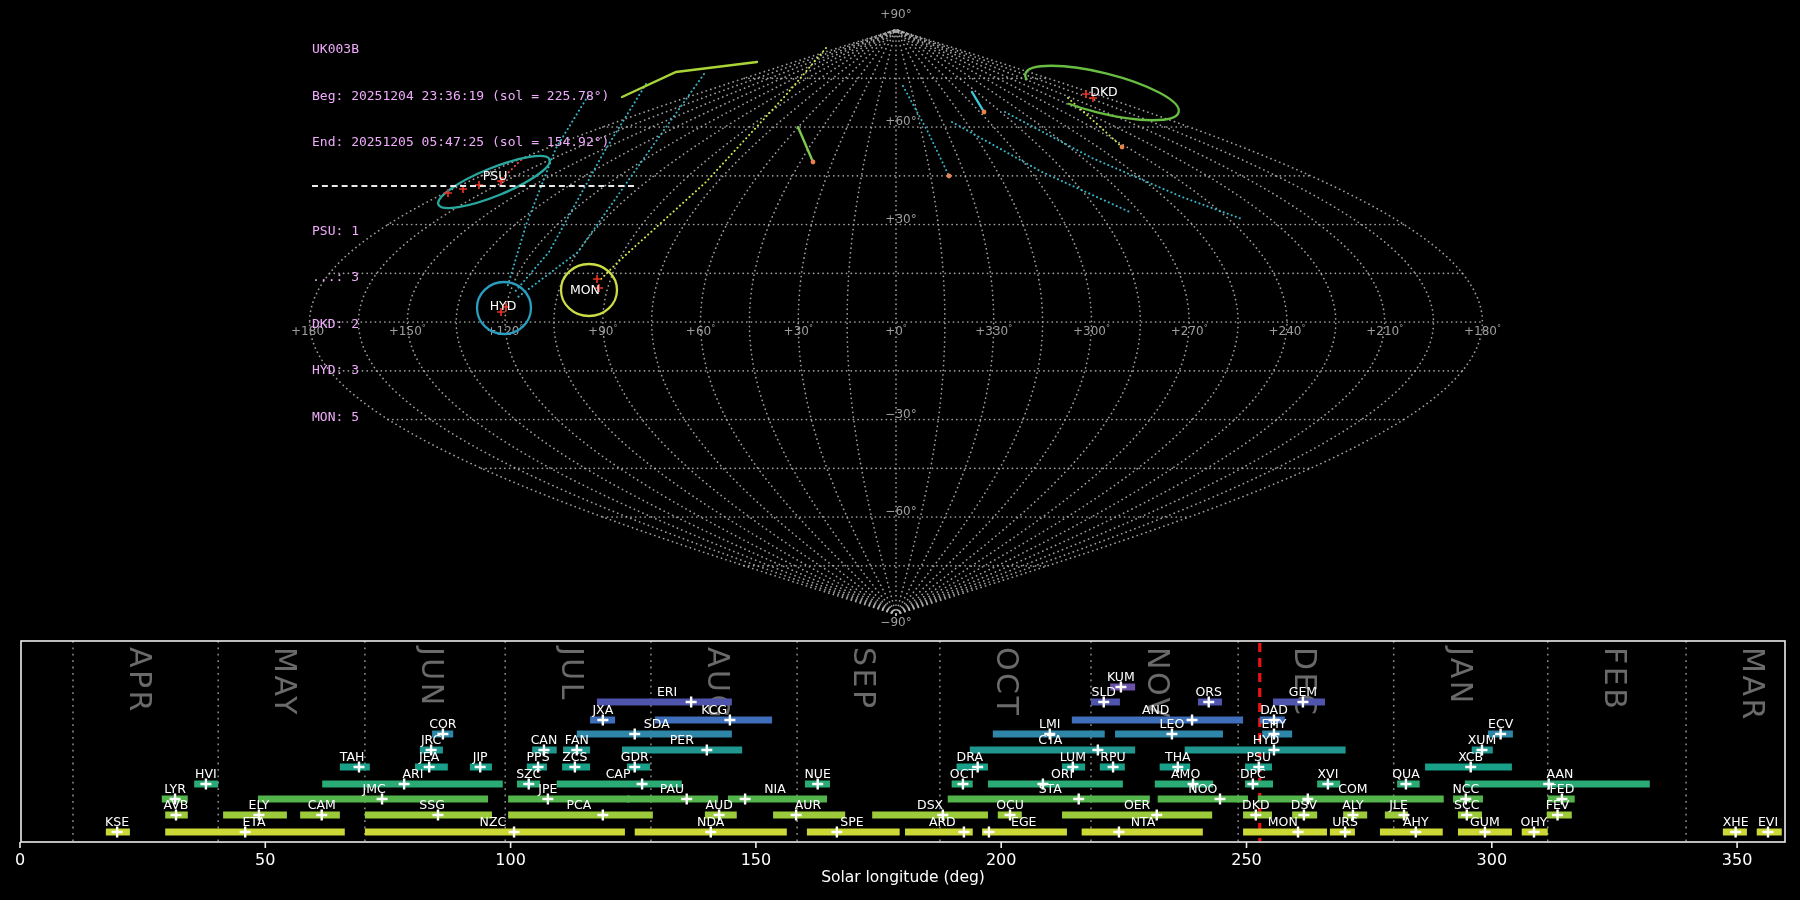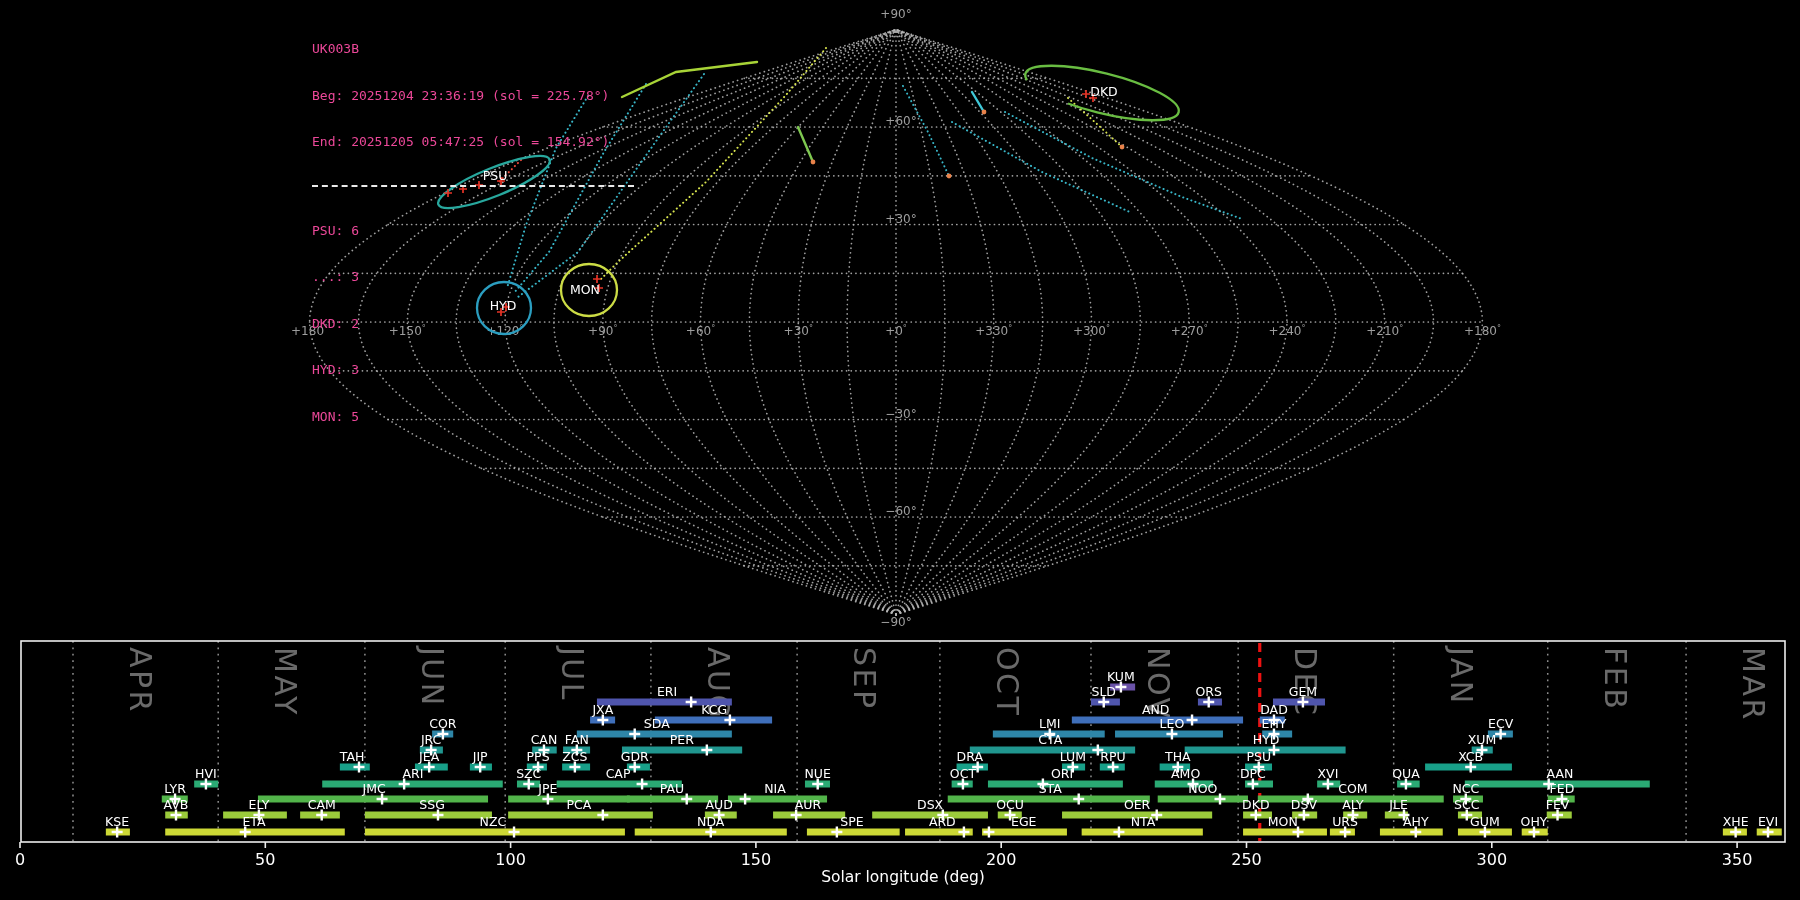--- a/index.html
+++ b/index.html
@@ -1,31 +1,31 @@
 <!DOCTYPE html>
 <html><head>
 <meta charset="utf-8">
 <style>
   html,body{margin:0;padding:0;background:#000;}
   body{width:1800px;height:900px;position:relative;overflow:hidden;
        font-family:"DejaVu Sans",sans-serif;}
   #scene{position:absolute;left:0;top:0;}
-  .hdr{position:absolute;left:312px;top:10px;color:#ec4899;
+  .hdr{position:absolute;left:312px;top:10px;color:#f0abfc;
        font:13px/15.5px "DejaVu Sans Mono",monospace;white-space:pre;z-index:5;}
   .hdr .sep{border-top:2px dashed #e9e9e9;width:322px;margin:4px 0 5px 0;height:0;}
 </style>
 </head>
 <body>
 
 <div class="hdr">
   <div>UK003B</div>
   <div>Beg: 20251204 23:36:19 (sol = 225.78°)</div>
   <div>End: 20251205 05:47:25 (sol = 154.92°)</div>
   <div class="sep"></div>
-  <div>PSU: 6</div>
+  <div>PSU: 1</div>
   <div>...: 3</div>
   <div>DKD: 2</div>
   <div>HYD: 3</div>
   <div>MON: 5</div>
 </div>
 
 <svg id="scene" width="1800" height="900">
   <g id="graticule">
       <path d="M896.0,614.5L916.5,608.0L936.9,601.5L957.3,595.0L977.6,588.5L997.8,582.0L1017.9,575.5L1037.9,569.0L1057.6,562.5L1077.2,556.0L1096.6,549.5L1115.7,543.0L1134.5,536.5L1153.1,530.0L1171.3,523.5L1189.2,517.0L1206.8,510.5L1223.9,504.0L1240.7,497.5L1257.0,491.0L1273.0,484.5L1288.4,478.0L1303.4,471.5L1317.8,465.0L1331.8,458.5L1345.2,452.0L1358.1,445.5L1370.4,439.0L1382.2,432.5L1393.3,426.0L1403.9,419.5L1413.8,413.0L1423.1,406.5L1431.7,400.0L1439.7,393.5L1447.1,387.0L1453.7,380.5L1459.7,374.0L1465.0,367.5L1469.6,361.0L1473.5,354.5L1476.7,348.0L1479.2,341.5L1481.0,335.0L1482.1,328.5L1482.4,322.0L1482.1,315.5L1481.0,309.0L1479.2,302.5L1476.7,296.0L1473.5,289.5L1469.6,283.0L1465.0,276.5L1459.7,270.0L1453.7,263.5L1447.1,257.0L1439.7,250.5L1431.7,244.0L1423.1,237.5L1413.8,231.0L1403.9,224.5L1393.3,218.0L1382.2,211.5L1370.4,205.0L1358.1,198.5L1345.2,192.0L1331.8,185.5L1317.8,179.0L1303.4,172.5L1288.4,166.0L1273.0,159.5L1257.0,153.0L1240.7,146.5L1223.9,140.0L1206.8,133.5L1189.2,127.0L1171.3,120.5L1153.1,114.0L1134.5,107.5L1115.7,101.0L1096.6,94.5L1077.2,88.0L1057.6,81.5L1037.9,75.0L1017.9,68.5L997.8,62.0L977.6,55.5L957.3,49.0L936.9,42.5L916.5,36.0L896.0,29.5" fill="none" stroke="#b5b5b5" stroke-width="1.7" stroke-dasharray="0.1 4.6" stroke-linecap="round" opacity="0.88"></path>
       <path d="M896.0,614.5L914.8,608.0L933.5,601.5L952.2,595.0L970.8,588.5L989.3,582.0L1007.8,575.5L1026.0,569.0L1044.2,562.5L1062.1,556.0L1079.9,549.5L1097.4,543.0L1114.6,536.5L1131.7,530.0L1148.4,523.5L1164.8,517.0L1180.9,510.5L1196.6,504.0L1212.0,497.5L1227.0,491.0L1241.5,484.5L1255.7,478.0L1269.4,471.5L1282.7,465.0L1295.5,458.5L1307.8,452.0L1319.6,445.5L1330.9,439.0L1341.7,432.5L1351.9,426.0L1361.5,419.5L1370.6,413.0L1379.2,406.5L1387.1,400.0L1394.4,393.5L1401.2,387.0L1407.3,380.5L1412.7,374.0L1417.6,367.5L1421.8,361.0L1425.4,354.5L1428.3,348.0L1430.6,341.5L1432.3,335.0L1433.2,328.5L1433.6,322.0L1433.2,315.5L1432.3,309.0L1430.6,302.5L1428.3,296.0L1425.4,289.5L1421.8,283.0L1417.6,276.5L1412.7,270.0L1407.3,263.5L1401.2,257.0L1394.4,250.5L1387.1,244.0L1379.2,237.5L1370.6,231.0L1361.5,224.5L1351.9,218.0L1341.7,211.5L1330.9,205.0L1319.6,198.5L1307.8,192.0L1295.5,185.5L1282.7,179.0L1269.4,172.5L1255.7,166.0L1241.5,159.5L1227.0,153.0L1212.0,146.5L1196.6,140.0L1180.9,133.5L1164.8,127.0L1148.4,120.5L1131.7,114.0L1114.6,107.5L1097.4,101.0L1079.9,94.5L1062.1,88.0L1044.2,81.5L1026.0,75.0L1007.8,68.5L989.3,62.0L970.8,55.5L952.2,49.0L933.5,42.5L914.8,36.0L896.0,29.5" fill="none" stroke="#b5b5b5" stroke-width="1.7" stroke-dasharray="0.1 4.6" stroke-linecap="round" opacity="0.88"></path>

